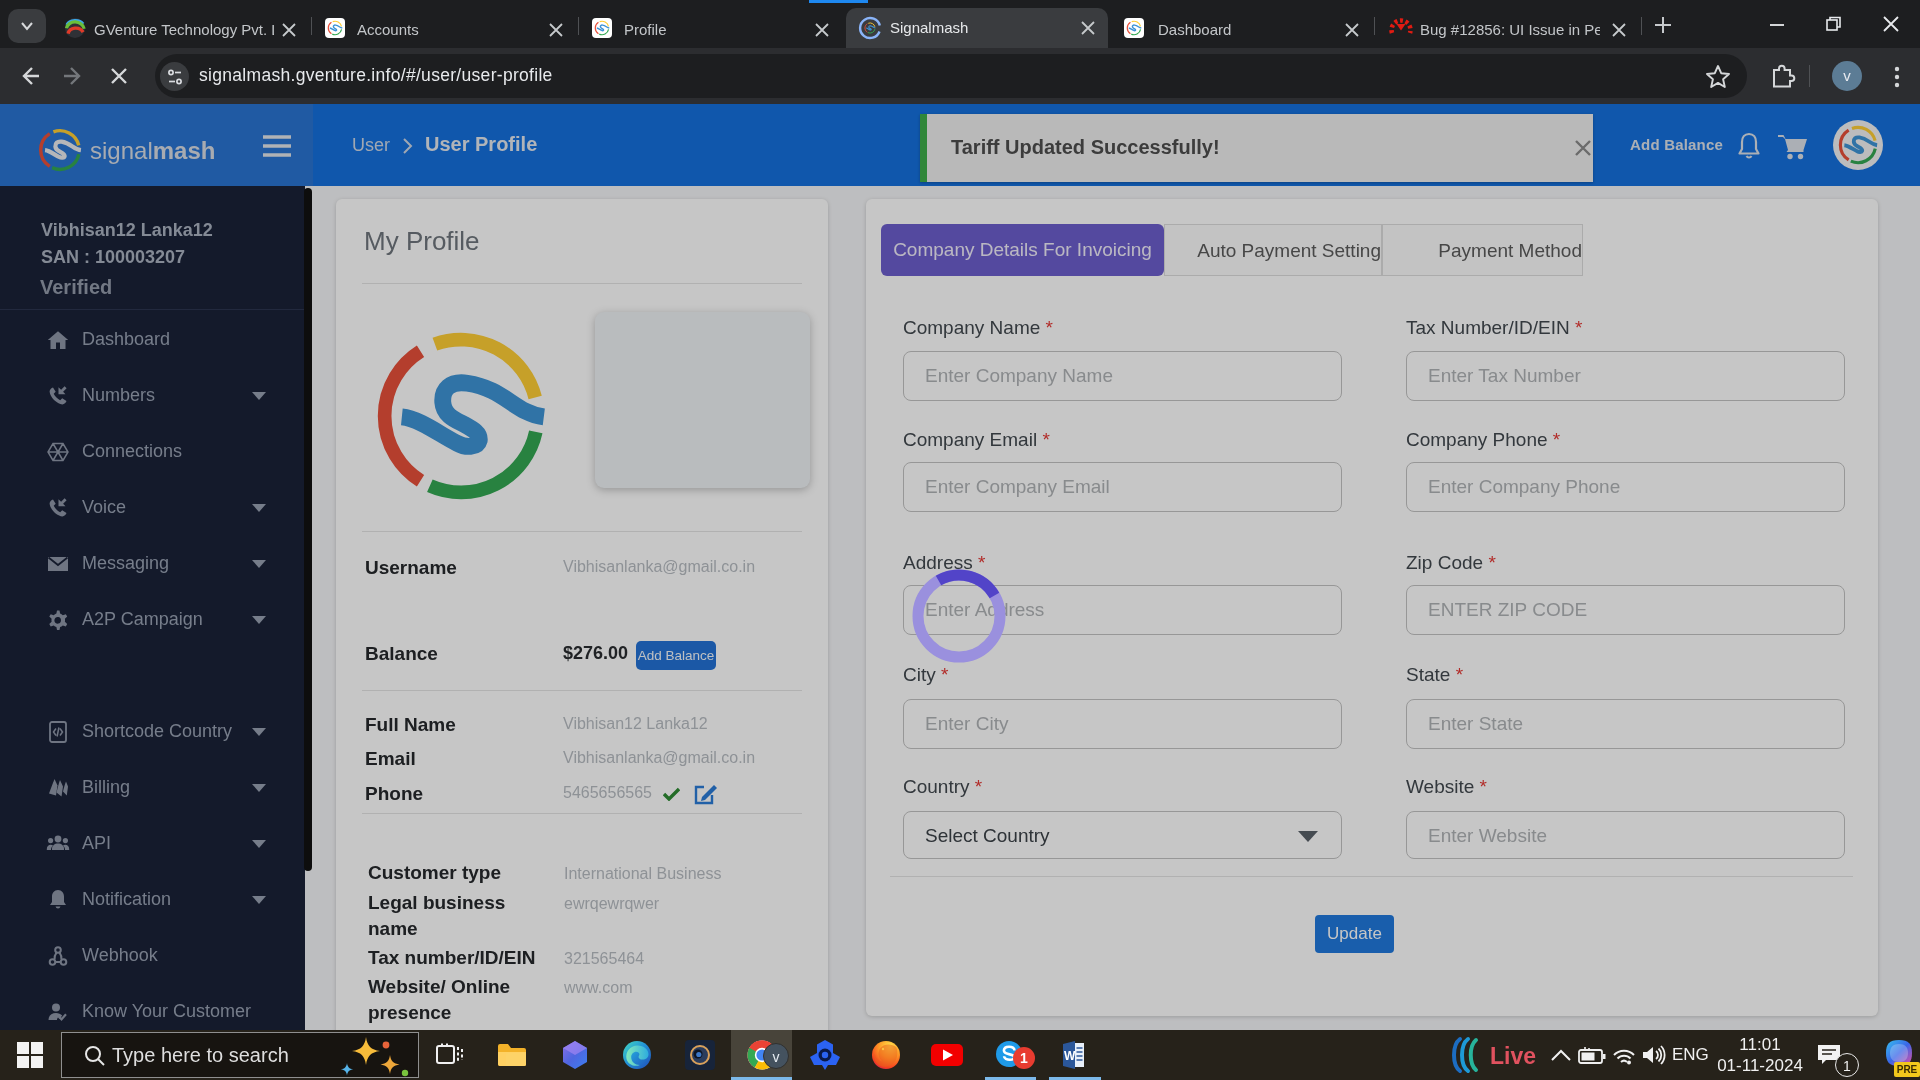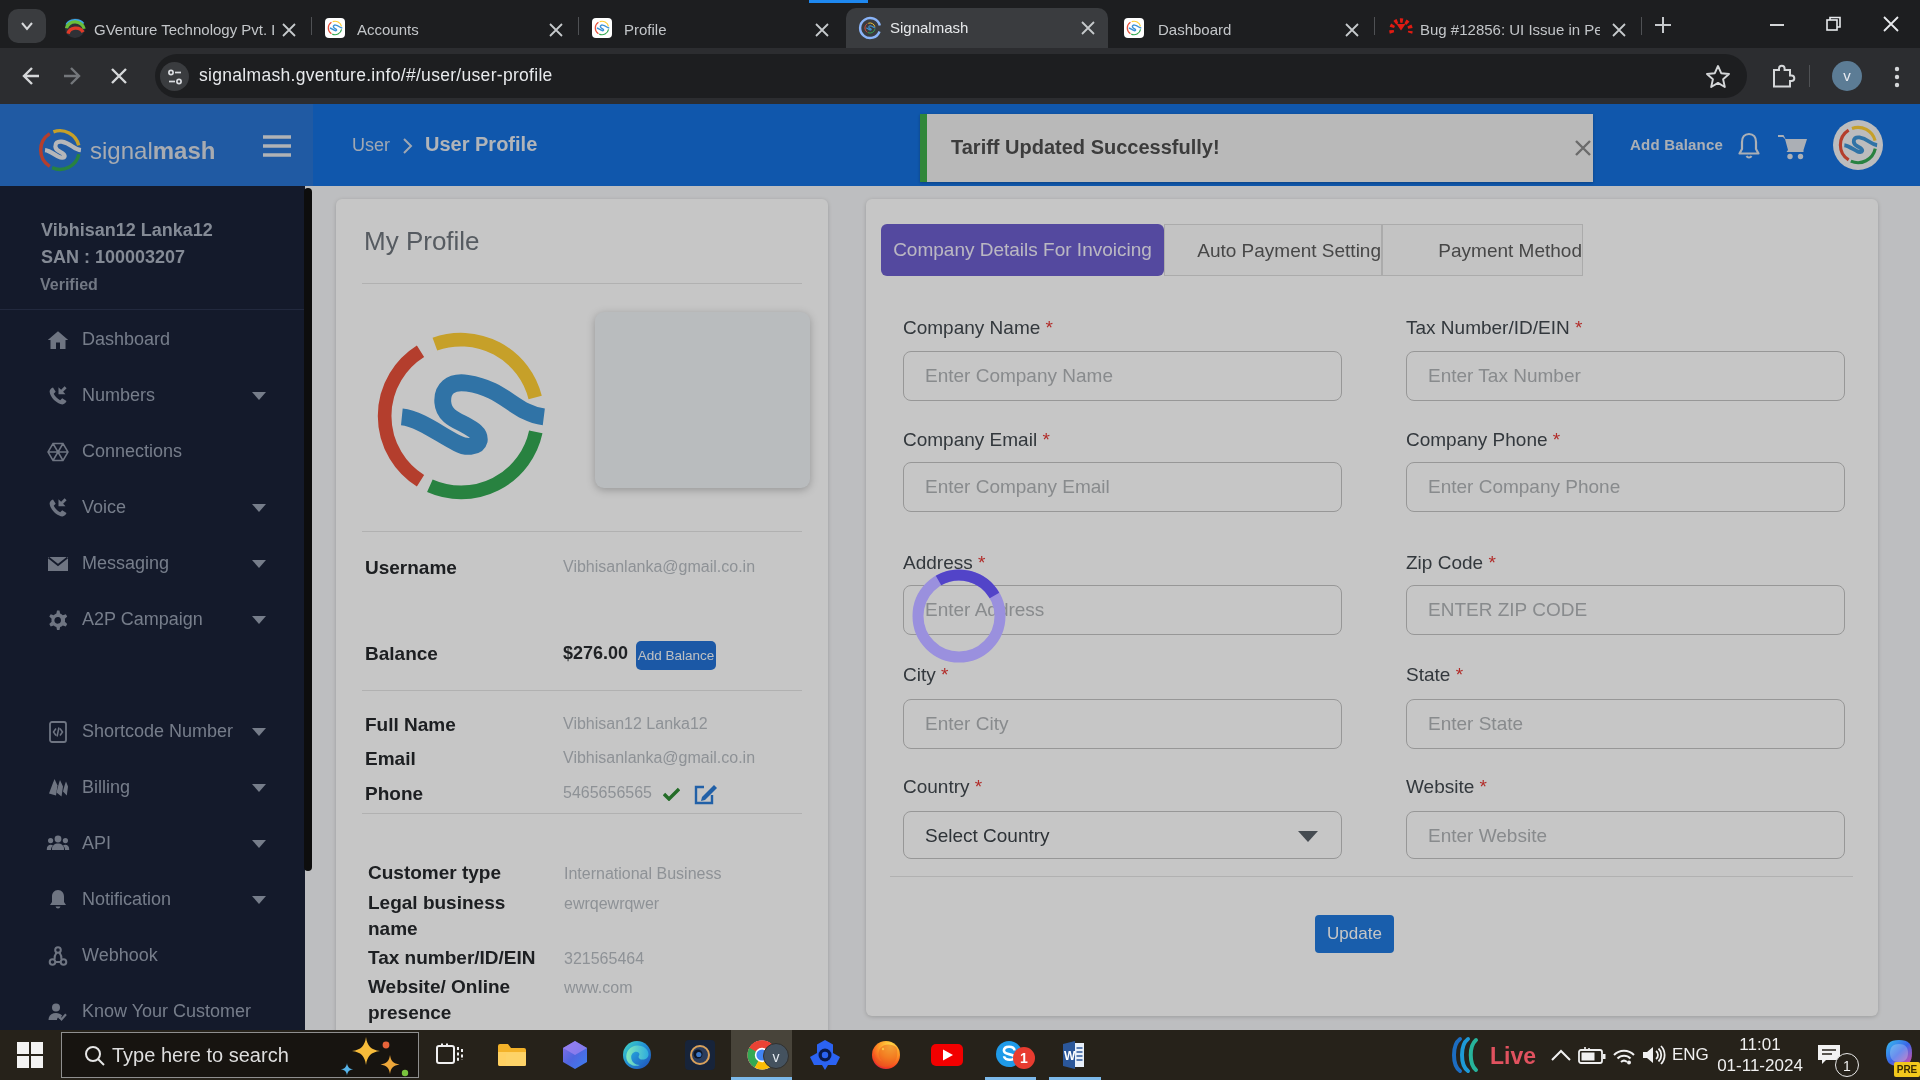--- a/index.html
+++ b/index.html
@@ -228,21 +228,21 @@
       </svg>
   <div style="position:absolute;left:1833px;top:16px;width:50px;height:50px;border-radius:50%;background:#f2f3f4">
         <svg viewBox="0 0 200 200" width="42" height="42" style="position:absolute;left:4px;top:4px">
           <use href="#smlogo"></use>
         </svg>
       </div>
  </div>
  <div id="sidebar">
   <div style="position:absolute;left:41px;top:34px;font-size:18px;font-weight:600;color:#aab2c0">Vibhisan12 Lanka12</div>
   <div style="position:absolute;left:41px;top:61px;font-size:18px;font-weight:600;color:#aab2c0">SAN : 100003207</div>
-  <div style="position:absolute;left:40px;top:90px;font-size:16px;font-weight:700;color:#939baa">Verified</div>
+  <div style="position:absolute;left:40px;top:90px;font-size:20px;font-weight:700;color:#939baa">Verified</div>
   <div style="position:absolute;left:0;top:123px;width:305px;height:1px;background:#2c3550"></div>
 <div class="mi" style="top:126px">
         <svg width="24" height="24" viewBox="0 0 24 24" fill="#8f97a8" stroke="none">
           <path d="M12,3.2 L22.2,12 L19.5,12 L19.5,21 L14,21 L14,14.5 L10,14.5 L10,21 L4.5,21 L4.5,12 L1.8,12 Z"></path>
         </svg>
         <div class="ml">Dashboard</div>
       </div>
 <div class="mi" style="top:182px">
         <svg width="24" height="24" viewBox="0 0 24 24" fill="#8f97a8" stroke="none">
           <path d="M7,3.5 C5.4,4 3.6,5.8 3.6,7.6 C3.9,13.2 10.8,20.1 16.4,20.4 C18.2,20.4 20,18.6 20.5,17 L16.2,14.3 L14.2,16.3 C11.6,15 9,12.4 7.7,9.8 L9.7,7.8 Z"></path>
@@ -278,21 +278,21 @@
           <path d="M11,1.5 L13.5,1.5 L14.1,4.6 A8,8 0 0 1 16.8,6.2 L19.8,5.2 L21.2,7.6 L18.9,9.7 A8,8 0 0 1 18.9,12.8 L21.2,15 L19.8,17.4 L16.8,16.4 A8,8 0 0 1 14.1,18 L13.5,21 L11,21 L10.4,18 A8,8 0 0 1 7.7,16.4 L4.7,17.4 L3.3,15 L5.6,12.8 A8,8 0 0 1 5.6,9.7 L3.3,7.6 L4.7,5.2 L7.7,6.2 A8,8 0 0 1 10.4,4.6 Z M12.2,8.1 A3.3,3.3 0 1 0 12.3,14.6 A3.3,3.3 0 0 0 12.2,8.1" transform="translate(0,1)"></path>
         </svg>
         <div class="ml">A2P Campaign</div>
         <div class="car"></div>
       </div>
 <div class="mi" style="top:518px">
         <svg width="24" height="24" viewBox="0 0 24 24" fill="#8f97a8" stroke="none">
           <rect x="4" y="2" width="16" height="20" rx="2" fill="none" stroke-width="1.8" stroke="#8f97a8"></rect>
           <path d="M10,8.5 L7.5,12 L10,15.5 M14,8.5 L16.5,12 L14,15.5 M12.9,7.5 L11.1,16.5" fill="none" stroke-width="1.5" stroke="#8f97a8"></path>
         </svg>
-        <div class="ml">Shortcode Number</div>
+        <div class="ml">Shortcode Country</div>
         <div class="car"></div>
       </div>
 <div class="mi" style="top:574px">
         <svg width="24" height="24" viewBox="0 0 24 24" fill="#8f97a8" stroke="none">
           <path d="M3,17.5 C6,9.5 7.5,5.5 8.5,3 L11.5,9.5 L10,19.5 Z"></path>
           <path d="M10.5,16.5 C12,10.5 13,6.5 14,4 L17,10.5 L15.5,20.5 Z"></path>
           <path d="M17,15.5 C18,11 19,8 20,5.5 L22,10.5 L20.8,19.5 Z"></path>
         </svg>
         <div class="ml">Billing</div>
         <div class="car"></div>

